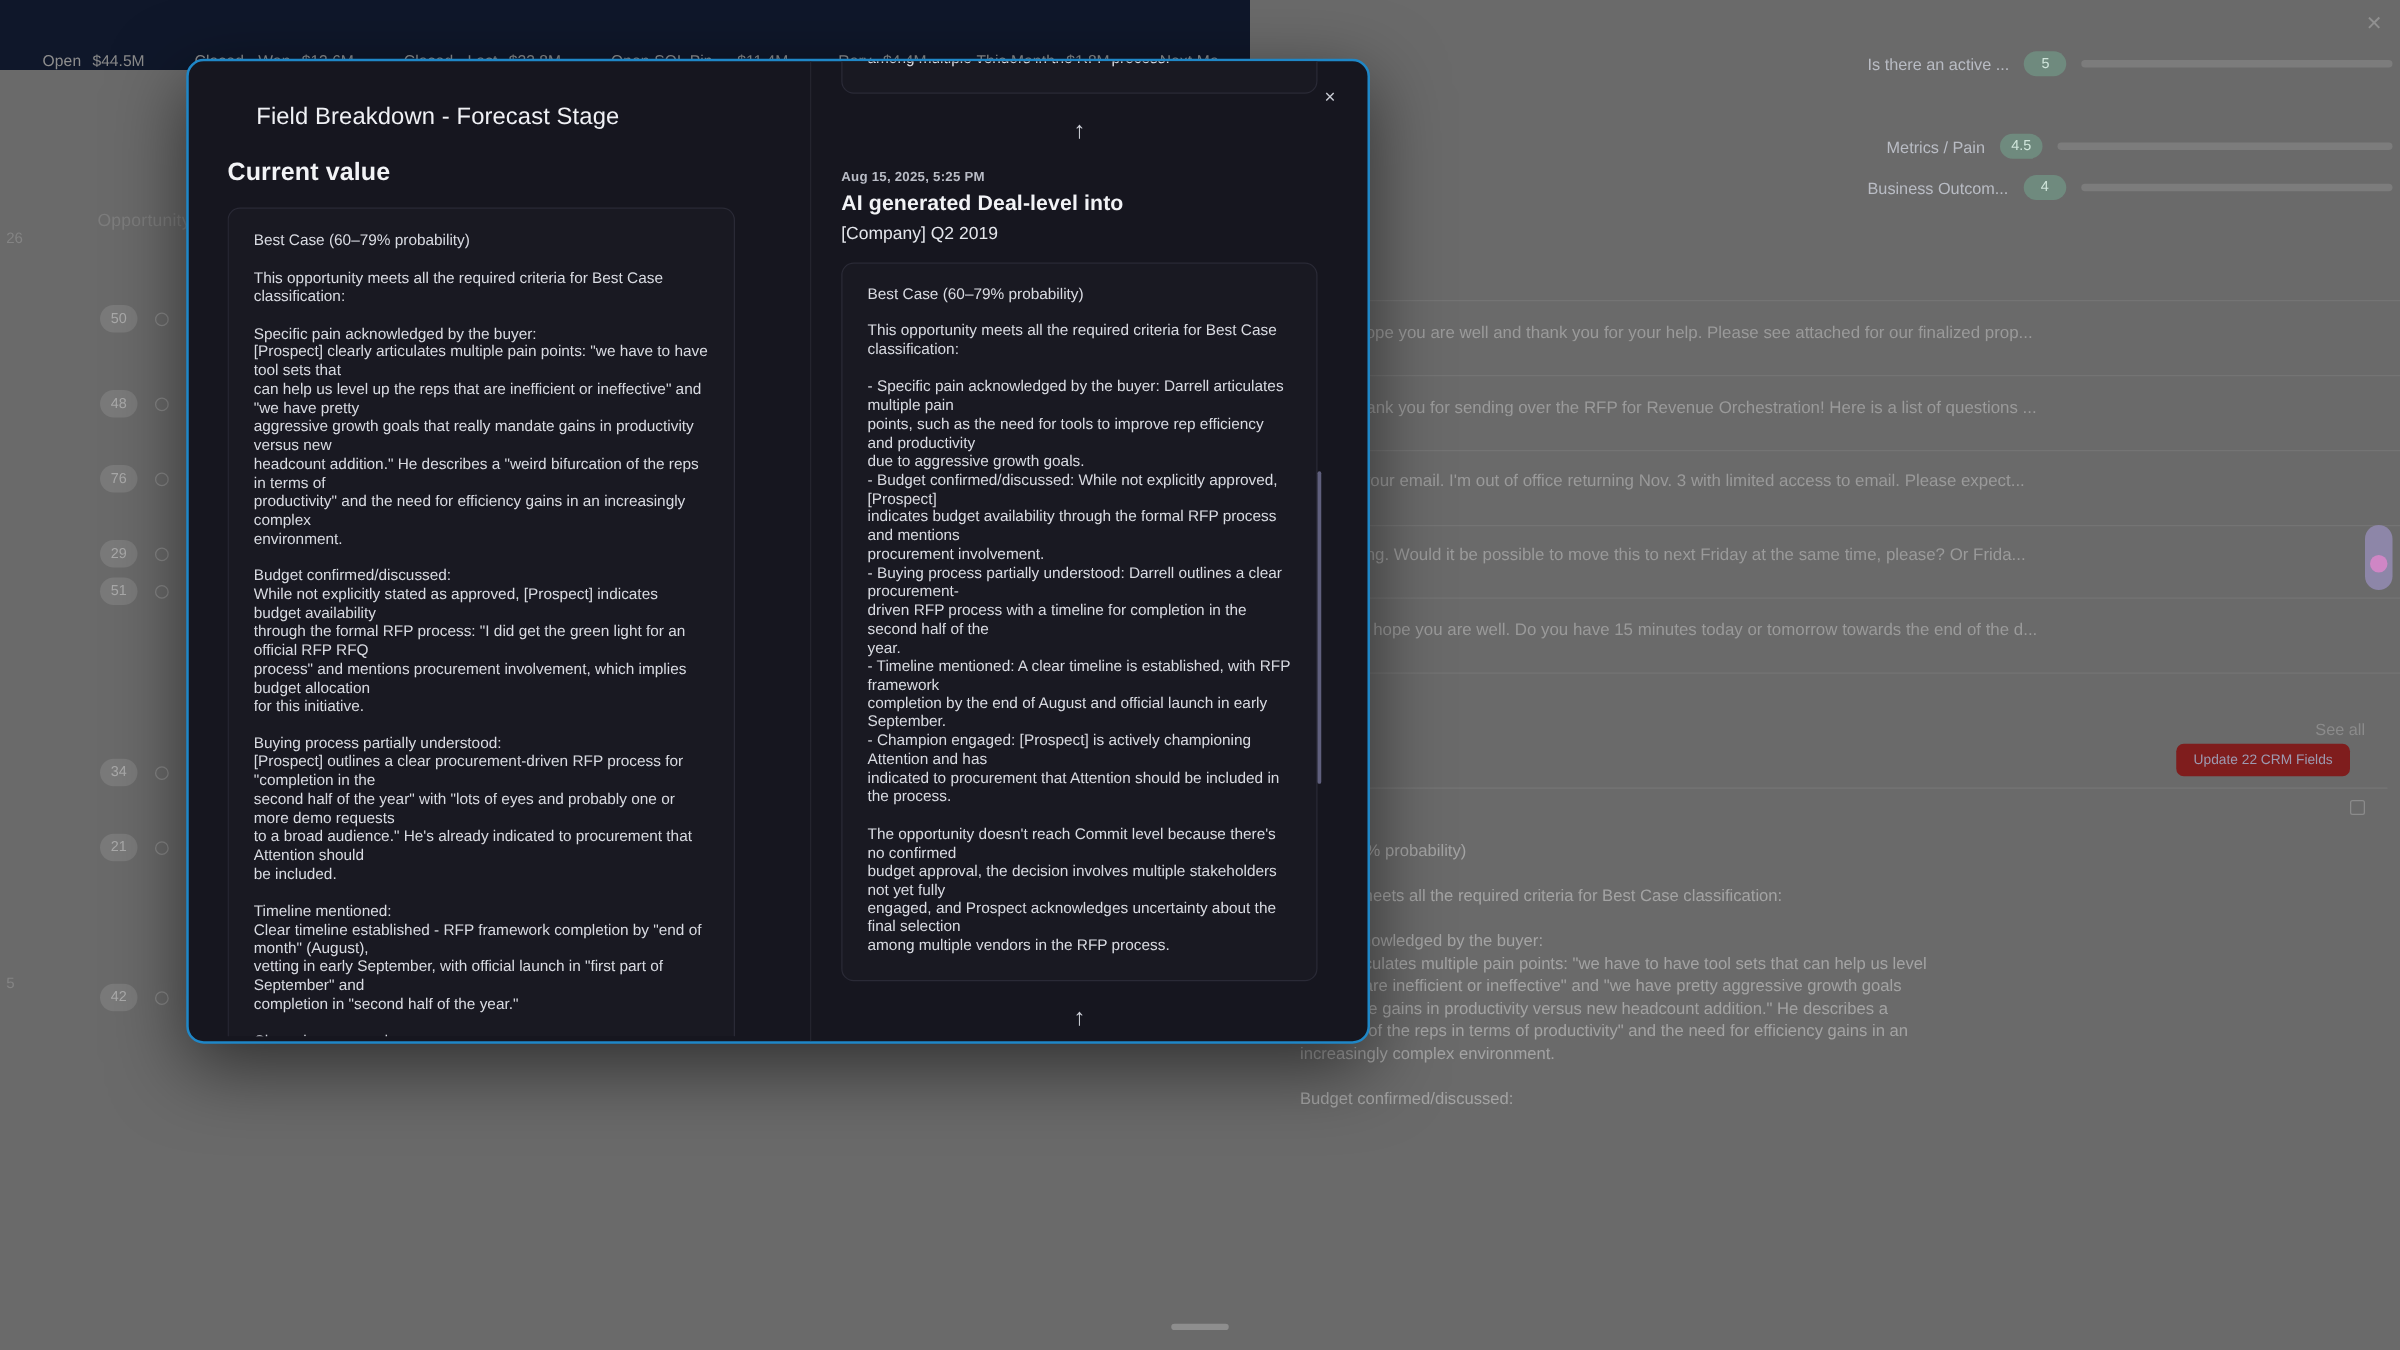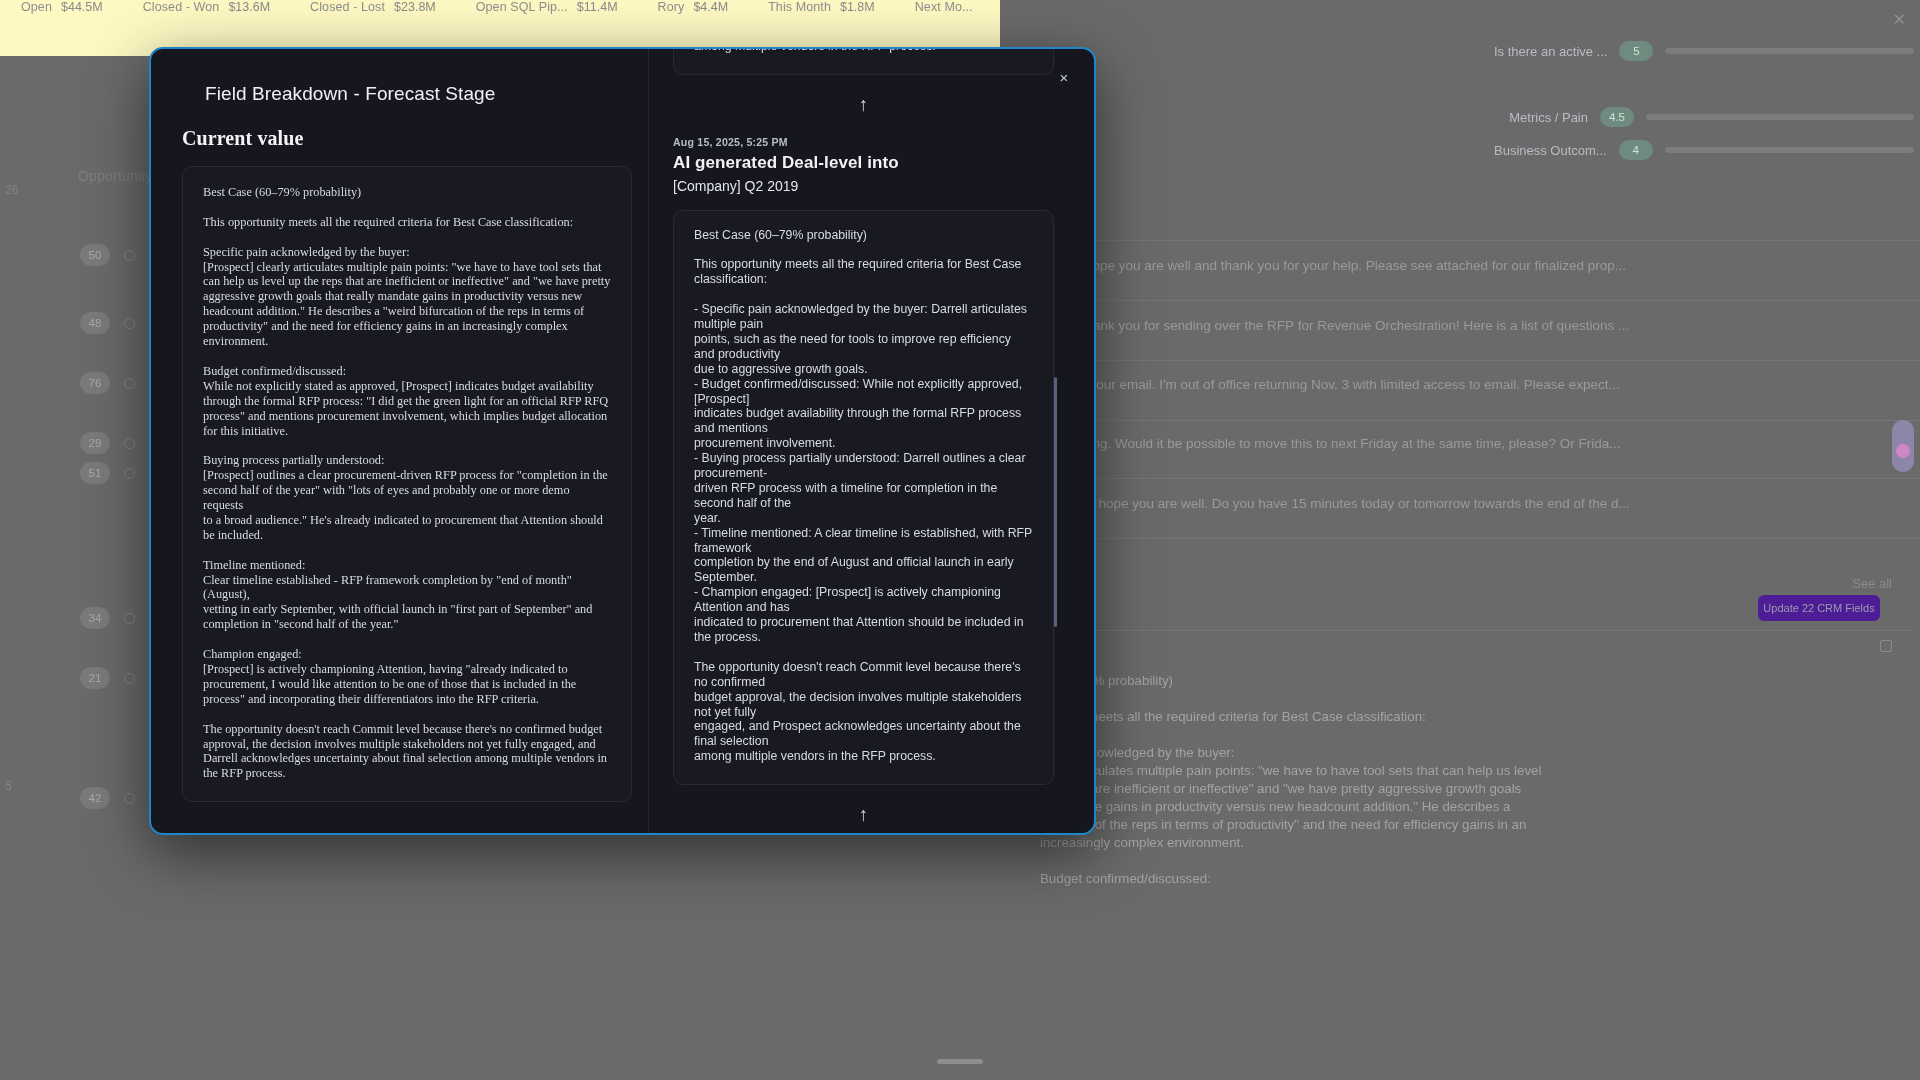--- a/index.html
+++ b/index.html
@@ -10,23 +10,23 @@
     overflow: hidden;
   }
 
   
   #bg-layer {
     position: absolute; inset: 0;
     background: #6a6a6a;
   }
   .bg-topbar {
     position: absolute; top: 0; left: 0; right: 0; height: 56px;
-    background: #fef9c3;
-    display: flex; align-items: flex-start; gap: 0px;
-    padding-left: 1px;
+    background: #0f172a;
+    display: flex; align-items: flex-end; gap: 0px;
+    padding-left: 14px;
   }
   .bg-topbar .metric {
     display: flex; align-items: baseline; gap: 9px;
     padding: 0 20px;
     white-space: nowrap;
   }
   .bg-topbar .metric .lbl {
     font-size: 12.5px; color: #8e8e8e; letter-spacing: .1px;
   }
   .bg-topbar .metric .val {
@@ -94,22 +94,22 @@
   }
   .bg-email-line {
     position: absolute; left: 1070px; right: 14px;
     font-size: 13.5px; color: #9a9a9a; white-space: nowrap; overflow: hidden;
   }
   .bg-divider {
     position: absolute; left: 1035px; right: 0; height: 1px; background: #747474;
   }
   .bg-update-btn {
     position: absolute; right: 40px; top: 595px;
-    width: 122px; height: 26px; border-radius: 6px;
-    background: #4c1d95;
+    width: 139px; height: 26px; border-radius: 6px;
+    background: #7f1d1d;
     color: #9d9ab0; font-size: 11px;
     display: flex; align-items: center; justify-content: center;
   }
   .bg-fields-lbl {
     position: absolute; left: 1040px; top: 598px;
     font-size: 13px; color: #8d8d8d;
   }
   .bg-card {
     position: absolute; left: 1034px; right: 10px; top: 630px; bottom: 0;
     border-top: 1px solid #767676;
@@ -166,23 +166,22 @@
   #modal-close {
     position: absolute; right: 18px; top: 16px;
     width: 24px; height: 24px;
     display: flex; align-items: center; justify-content: center;
     color: #c9ccd4; font-size: 15px;
     cursor: pointer; background: none; border: none;
   }
 
   .col-left {
     position: absolute; left: 31px; top: 78px;
-    width: 450px; bottom: 4px;
+    width: 406px; bottom: 4px;
     overflow: hidden;
-    font-family: Liberation Serif, serif;
   }
   .col-left h2 {
     font-size: 20px; font-weight: 700; color: #f2f3f6;
     margin-bottom: 16px; letter-spacing: .1px;
   }
   .value-card {
     border: 1px solid #2a2a36;
     border-radius: 10px;
     background: #191922;
     padding: 18px 20px 20px 20px;

